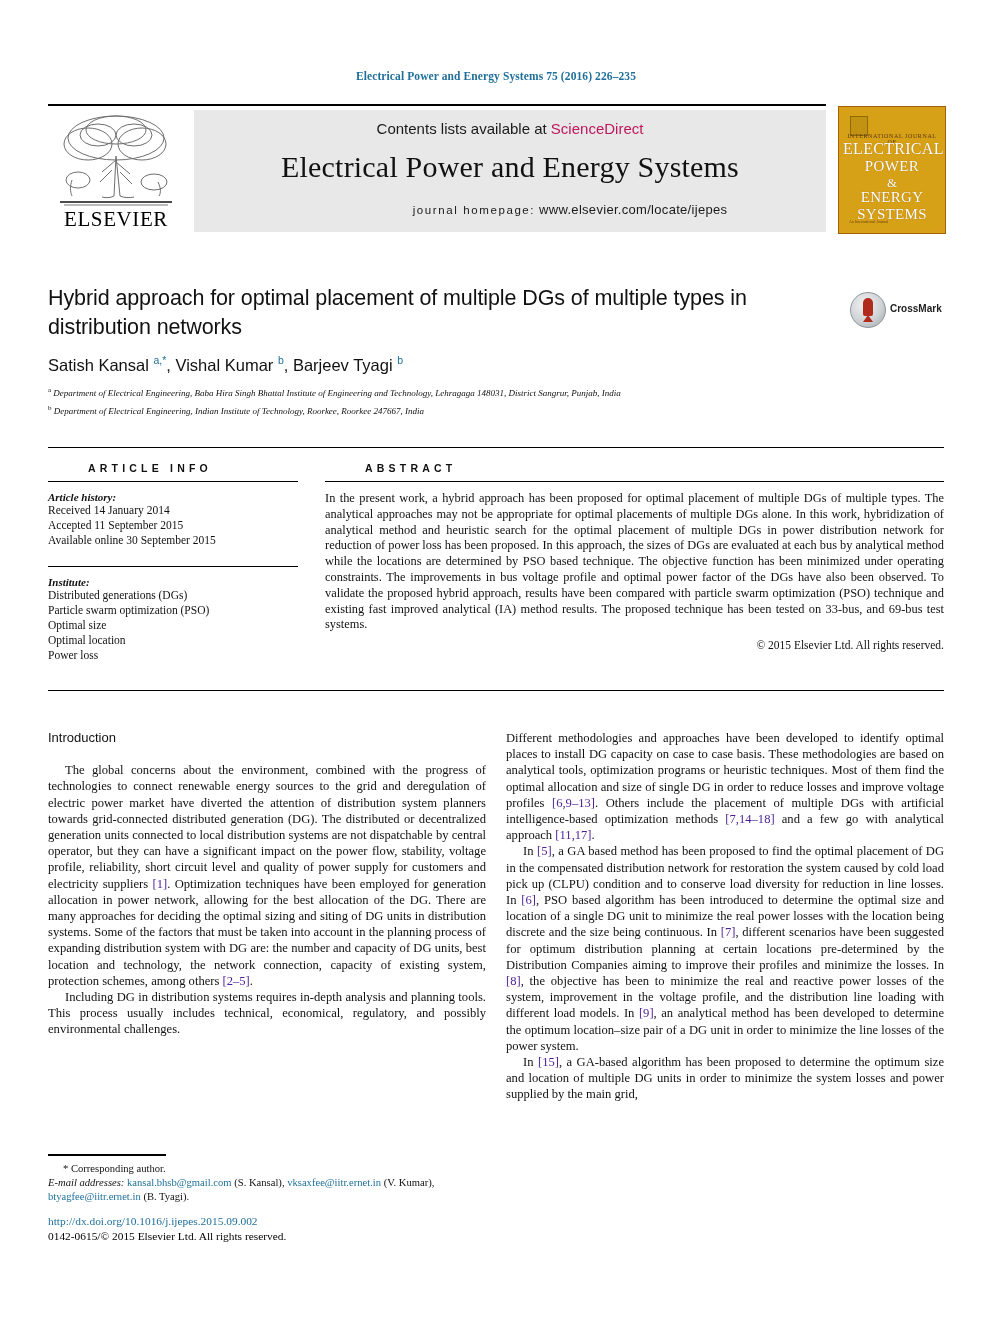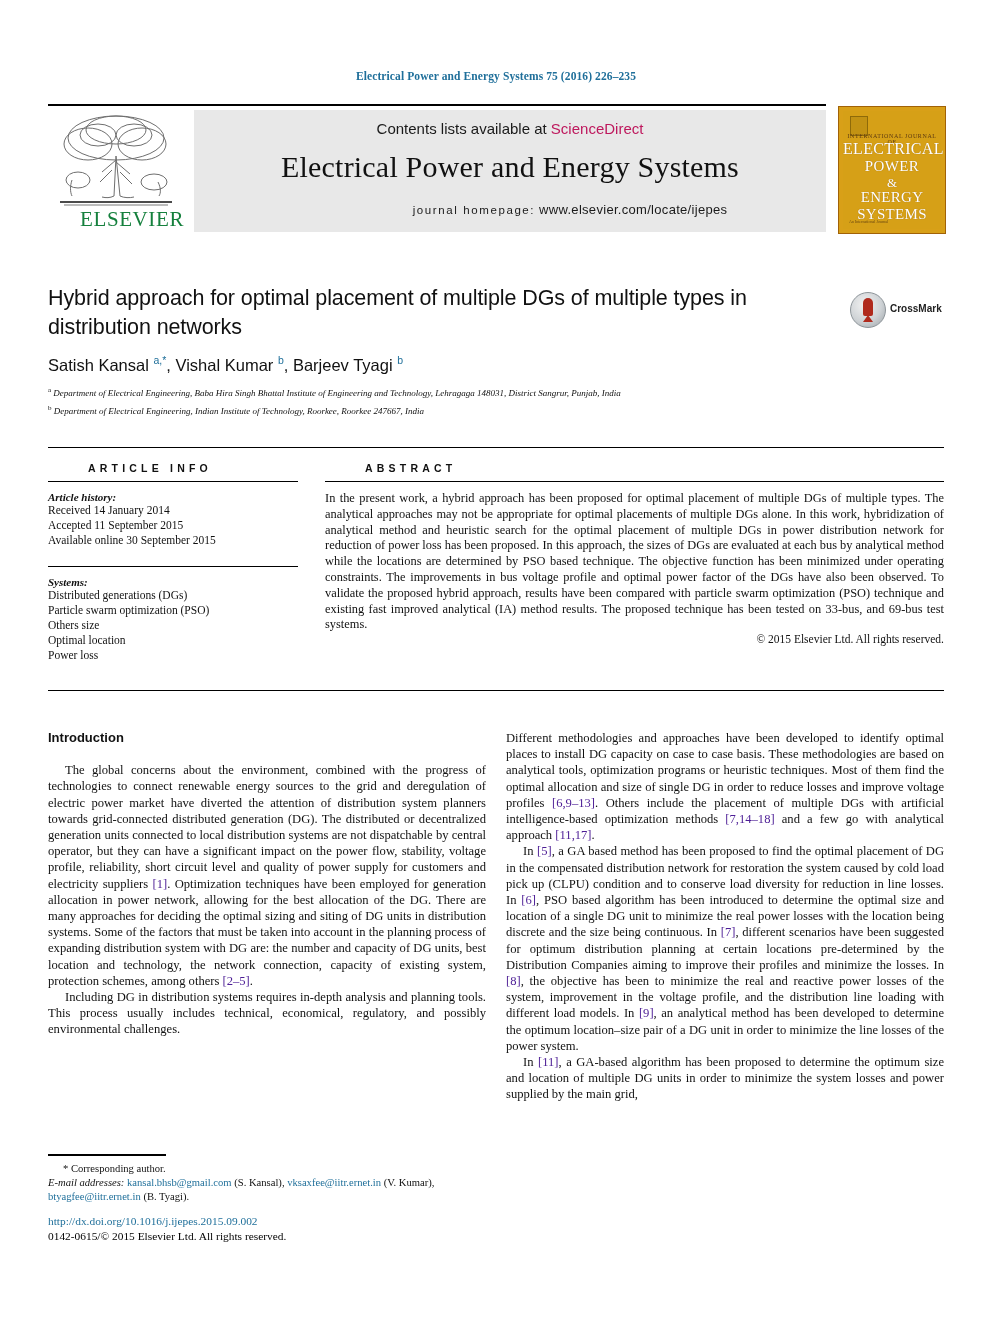--- a/index.html
+++ b/index.html
@@ -54,25 +54,25 @@
     position: absolute;
     left: 0; top: 6px;
     width: 136px;
     height: 122px;
   }
   .tree-svg { position: absolute; left: 6px; top: 0; }
   .elsevier-word {
     position: absolute;
     left: 0; bottom: 0px;
     width: 136px;
-    text-align: right;
+    text-align: center;
     font-family: "Liberation Serif", serif;
     font-size: 21px;
     letter-spacing: 0.6px;
-    color: #15803d;
+    color: #000000;
   }
   .journal-band {
     position: absolute;
     left: 146px; top: 6px;
     width: 632px;
     height: 122px;
     background: #e8e8e8;
   }
   .contents-line {
     position: absolute;
@@ -268,20 +268,21 @@
   }
   .info-gap { height: 18px; }
   .abs-body {
     font-family: "Liberation Serif", serif;
     font-size: 12.4px;
     line-height: 15.8px;
     text-align: justify;
     color: #111;
   }
   .abs-copy {
+    margin-top: 6px;
     text-align: right;
     font-family: "Liberation Serif", serif;
     font-size: 11.5px;
     color: #111;
   }
 
   
   .body-col {
     position: absolute;
     top: 730px;
@@ -290,21 +291,21 @@
     font-size: 12.6px;
     line-height: 16.2px;
     text-align: justify;
     color: #111;
   }
   .col-left { left: 48px; }
   .col-right { left: 506px; }
   .body-col h2 {
     font-family: "Liberation Sans", sans-serif;
     font-size: 13px;
-    font-weight: bold;
+    font-weight: normal;
     margin: 0 0 16px 0;
     color: #111;
   }
   .body-col p { margin: 0; text-indent: 17px; }
   .ref { color: #4c1d95; }
 
   
   .foot-rule {
     position: absolute;
     left: 48px; top: 1154px;
@@ -418,45 +419,45 @@
 
   <div class="info-col">
     <div class="sec-head">ARTICLE INFO</div>
     <div class="sec-rule"></div>
     <div class="info-sub">Article history:</div>
     <div class="info-line">Received 14 January 2014</div>
     <div class="info-line">Accepted 11 September 2015</div>
     <div class="info-line">Available online 30 September 2015</div>
     <div class="info-gap"></div>
     <div class="sec-rule"></div>
-    <div class="info-sub">Systems:</div>
+    <div class="info-sub">Institute:</div>
     <div class="info-line">Distributed generations (DGs)</div>
     <div class="info-line">Particle swarm optimization (PSO)</div>
-    <div class="info-line">Others size</div>
+    <div class="info-line">Optimal size</div>
     <div class="info-line">Optimal location</div>
     <div class="info-line">Power loss</div>
   </div>
 
   <div class="abs-col">
     <div class="sec-head">ABSTRACT</div>
     <div class="sec-rule"></div>
     <div class="abs-body">In the present work, a hybrid approach has been proposed for optimal placement of multiple DGs of multiple types. The analytical approaches may not be appropriate for optimal placements of multiple DGs alone. In this work, hybridization of analytical method and heuristic search for the optimal placement of multiple DGs in power distribution network for reduction of power loss has been proposed. In this approach, the sizes of DGs are evaluated at each bus by analytical method while the locations are determined by PSO based technique. The objective function has been minimized under operating constraints. The improvements in bus voltage profile and optimal power factor of the DGs have also been observed. To validate the proposed hybrid approach, results have been compared with particle swarm optimization (PSO) technique and existing fast improved analytical (IA) method results. The proposed technique has been tested on 33-bus, and 69-bus test systems.</div>
     <div class="abs-copy">© 2015 Elsevier Ltd. All rights reserved.</div>
   </div>
 
   <div class="body-col col-left">
     <h2>Introduction</h2>
     <p><span>The global concerns about the environment, combined with the progress of technologies to connect renewable energy sources to the grid and deregulation of electric power market have diverted the attention of distribution system planners towards grid-connected distributed generation (DG). The distributed or decentralized generation units connected to local distribution systems are not dispatchable by central operator, but they can have a significant impact on the power flow, stability, voltage profile, reliability, short circuit level and quality of power supply for customers and electricity suppliers</span> <span class="ref">[1]</span><span>. Optimization techniques have been employed for generation allocation in power network, allowing for the best allocation of the DG. There are many approaches for deciding the optimal sizing and siting of DG units in distribution systems. Some of the factors that must be taken into account in the planning process of expanding distribution system with DG are: the number and capacity of DG units, best location and technology, the network connection, capacity of existing system, protection schemes, among others</span> <span class="ref">[2–5]</span><span>.</span></p>
     <p>Including DG in distribution systems requires in-depth analysis and planning tools. This process usually includes technical, economical, regulatory, and possibly environmental challenges.</p>
   </div>
 
   <div class="body-col col-right">
     <p style="text-indent:0"><span>Different methodologies and approaches have been developed to identify optimal places to install DG capacity on case to case basis. These methodologies are based on analytical tools, optimization programs or heuristic techniques. Most of them find the optimal allocation and size of single DG in order to reduce losses and improve voltage profiles</span> <span class="ref">[6,9–13]</span><span>. Others include the placement of multiple DGs with artificial intelligence-based optimization methods</span> <span class="ref">[7,14–18]</span><span> and a few go with analytical approach</span> <span class="ref">[11,17]</span><span>.</span></p>
     <p><span>In </span><span class="ref">[5]</span><span>, a GA based method has been proposed to find the optimal placement of DG in the compensated distribution network for restoration the system caused by cold load pick up (CLPU) condition and to conserve load diversity for reduction in line losses. In </span><span class="ref">[6]</span><span>, PSO based algorithm has been introduced to determine the optimal size and location of a single DG unit to minimize the real power losses with the location being discrete and the size being continuous. In </span><span class="ref">[7]</span><span>, different scenarios have been suggested for optimum distribution planning at certain locations pre-determined by the Distribution Companies aiming to improve their profiles and minimize the losses. In </span><span class="ref">[8]</span><span>, the objective has been to minimize the real and reactive power losses of the system, improvement in the voltage profile, and the distribution line loading with different load models. In </span><span class="ref">[9]</span><span>, an analytical method has been developed to determine the optimum location–size pair of a DG unit in order to minimize the line losses of the power system.</span></p>
-    <p><span>In </span><span class="ref">[11]</span><span>, a GA-based algorithm has been proposed to determine the optimum size and location of multiple DG units in order to minimize the system losses and power supplied by the main grid,</span></p>
+    <p><span>In </span><span class="ref">[15]</span><span>, a GA-based algorithm has been proposed to determine the optimum size and location of multiple DG units in order to minimize the system losses and power supplied by the main grid,</span></p>
   </div>
 
   <div class="foot-rule"></div>
   <div class="footnote">
     <div class="indent">* Corresponding author.</div>
     <div>
       <span class="em indent">E-mail addresses:</span>
       <span class="mail">kansal.bhsb@gmail.com</span>
       <span>(S. Kansal),</span>
       <span class="mail">vksaxfee@iitr.ernet.in</span>

